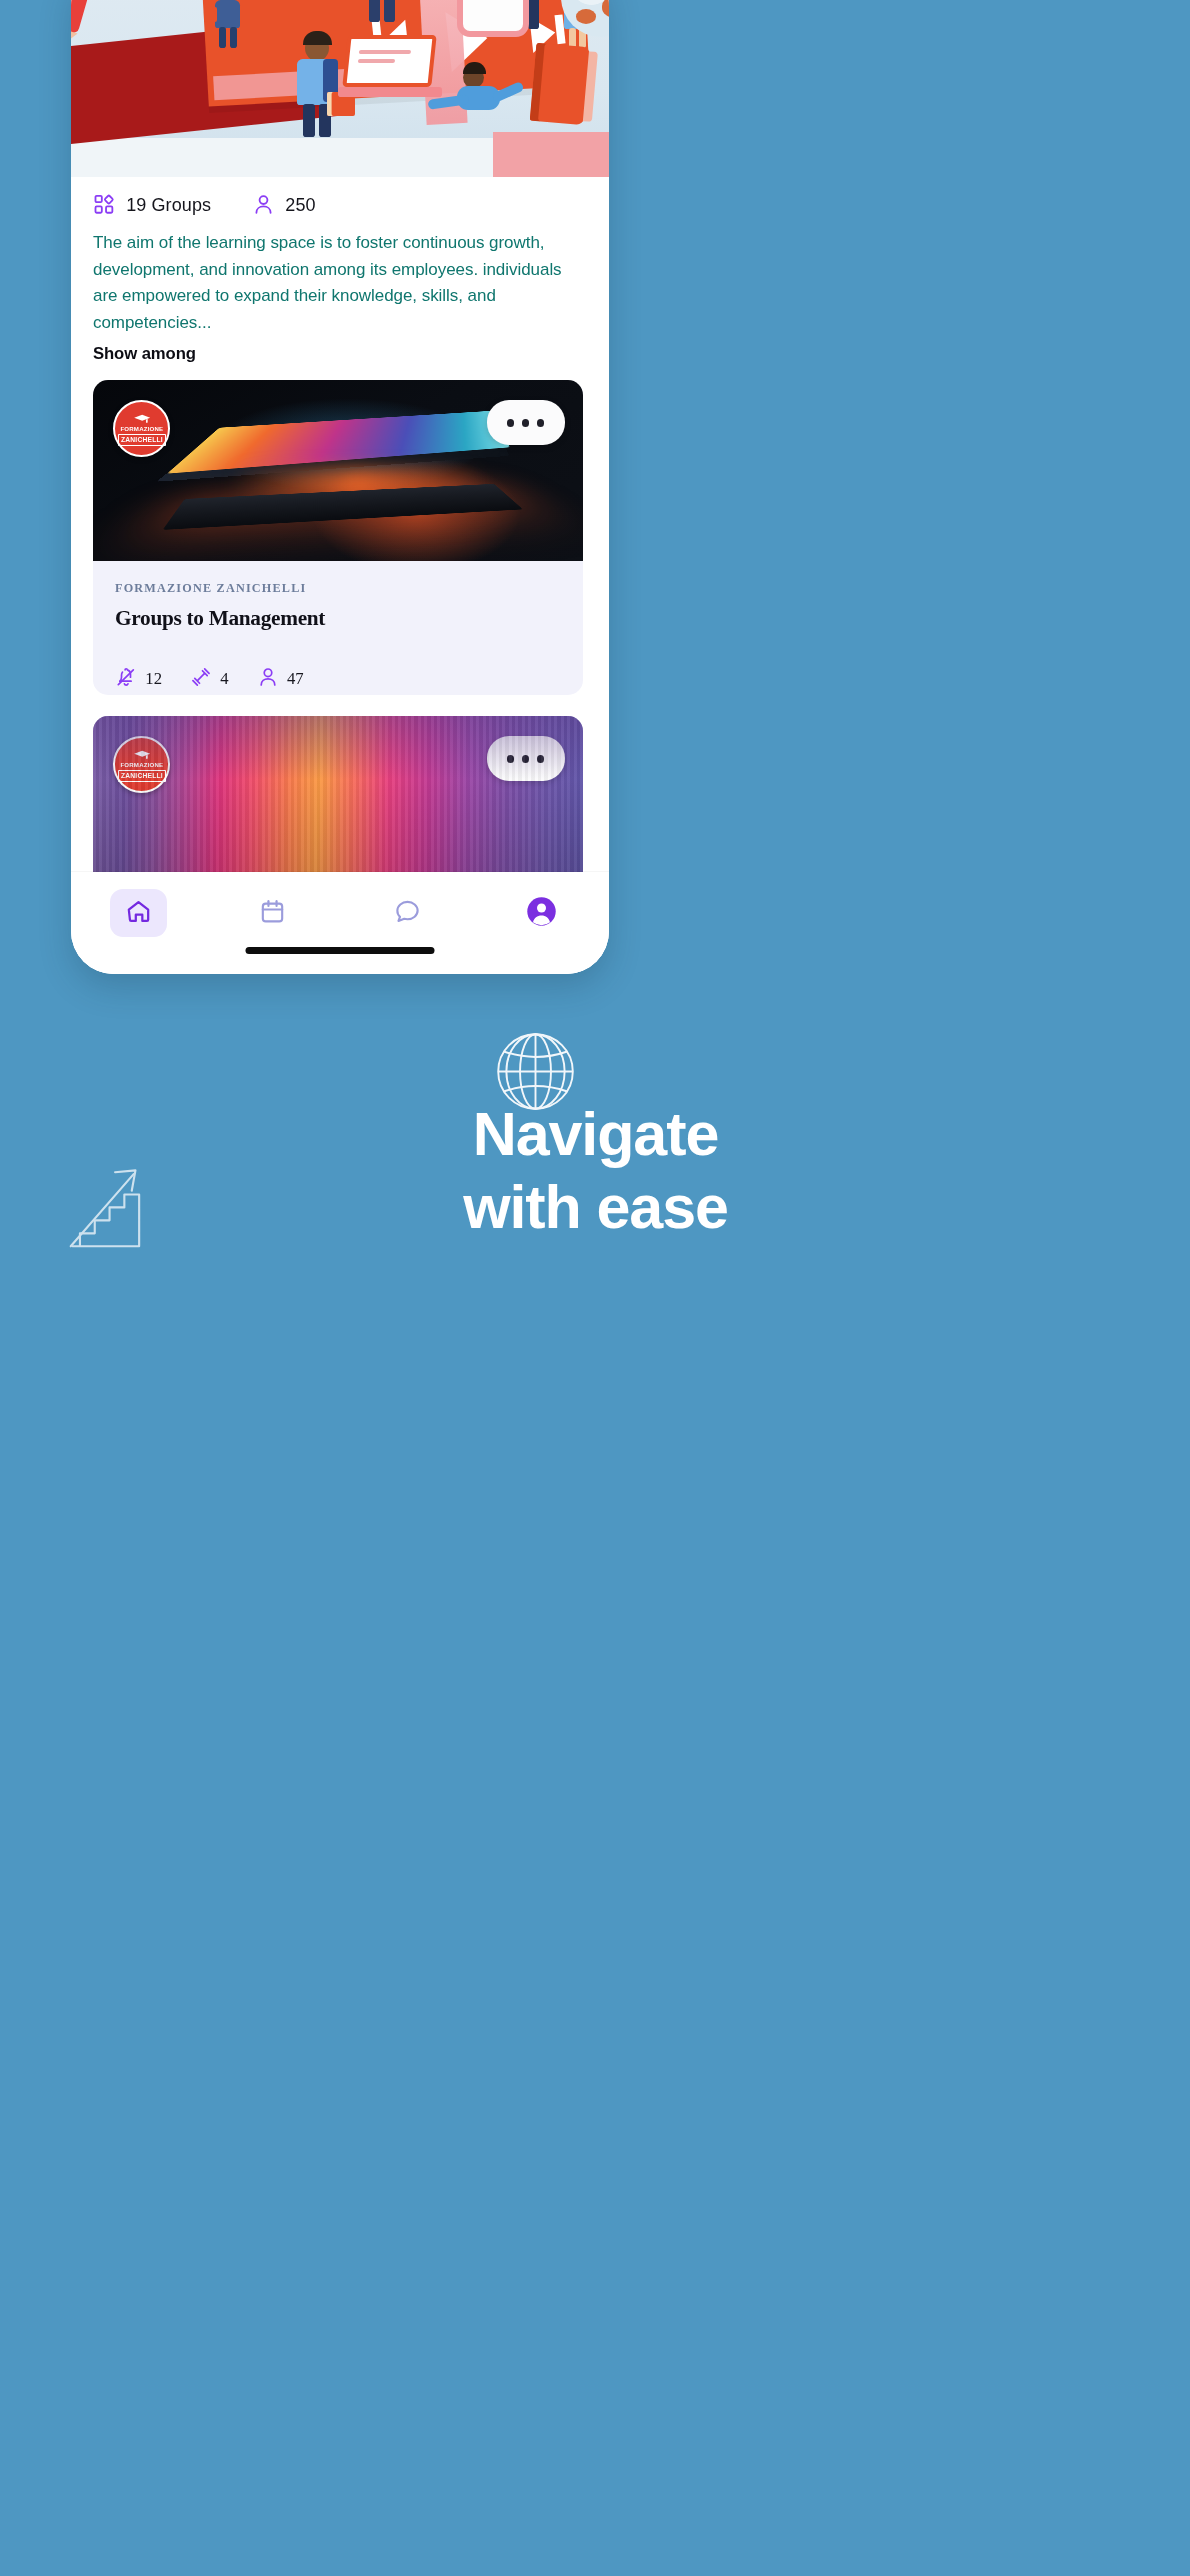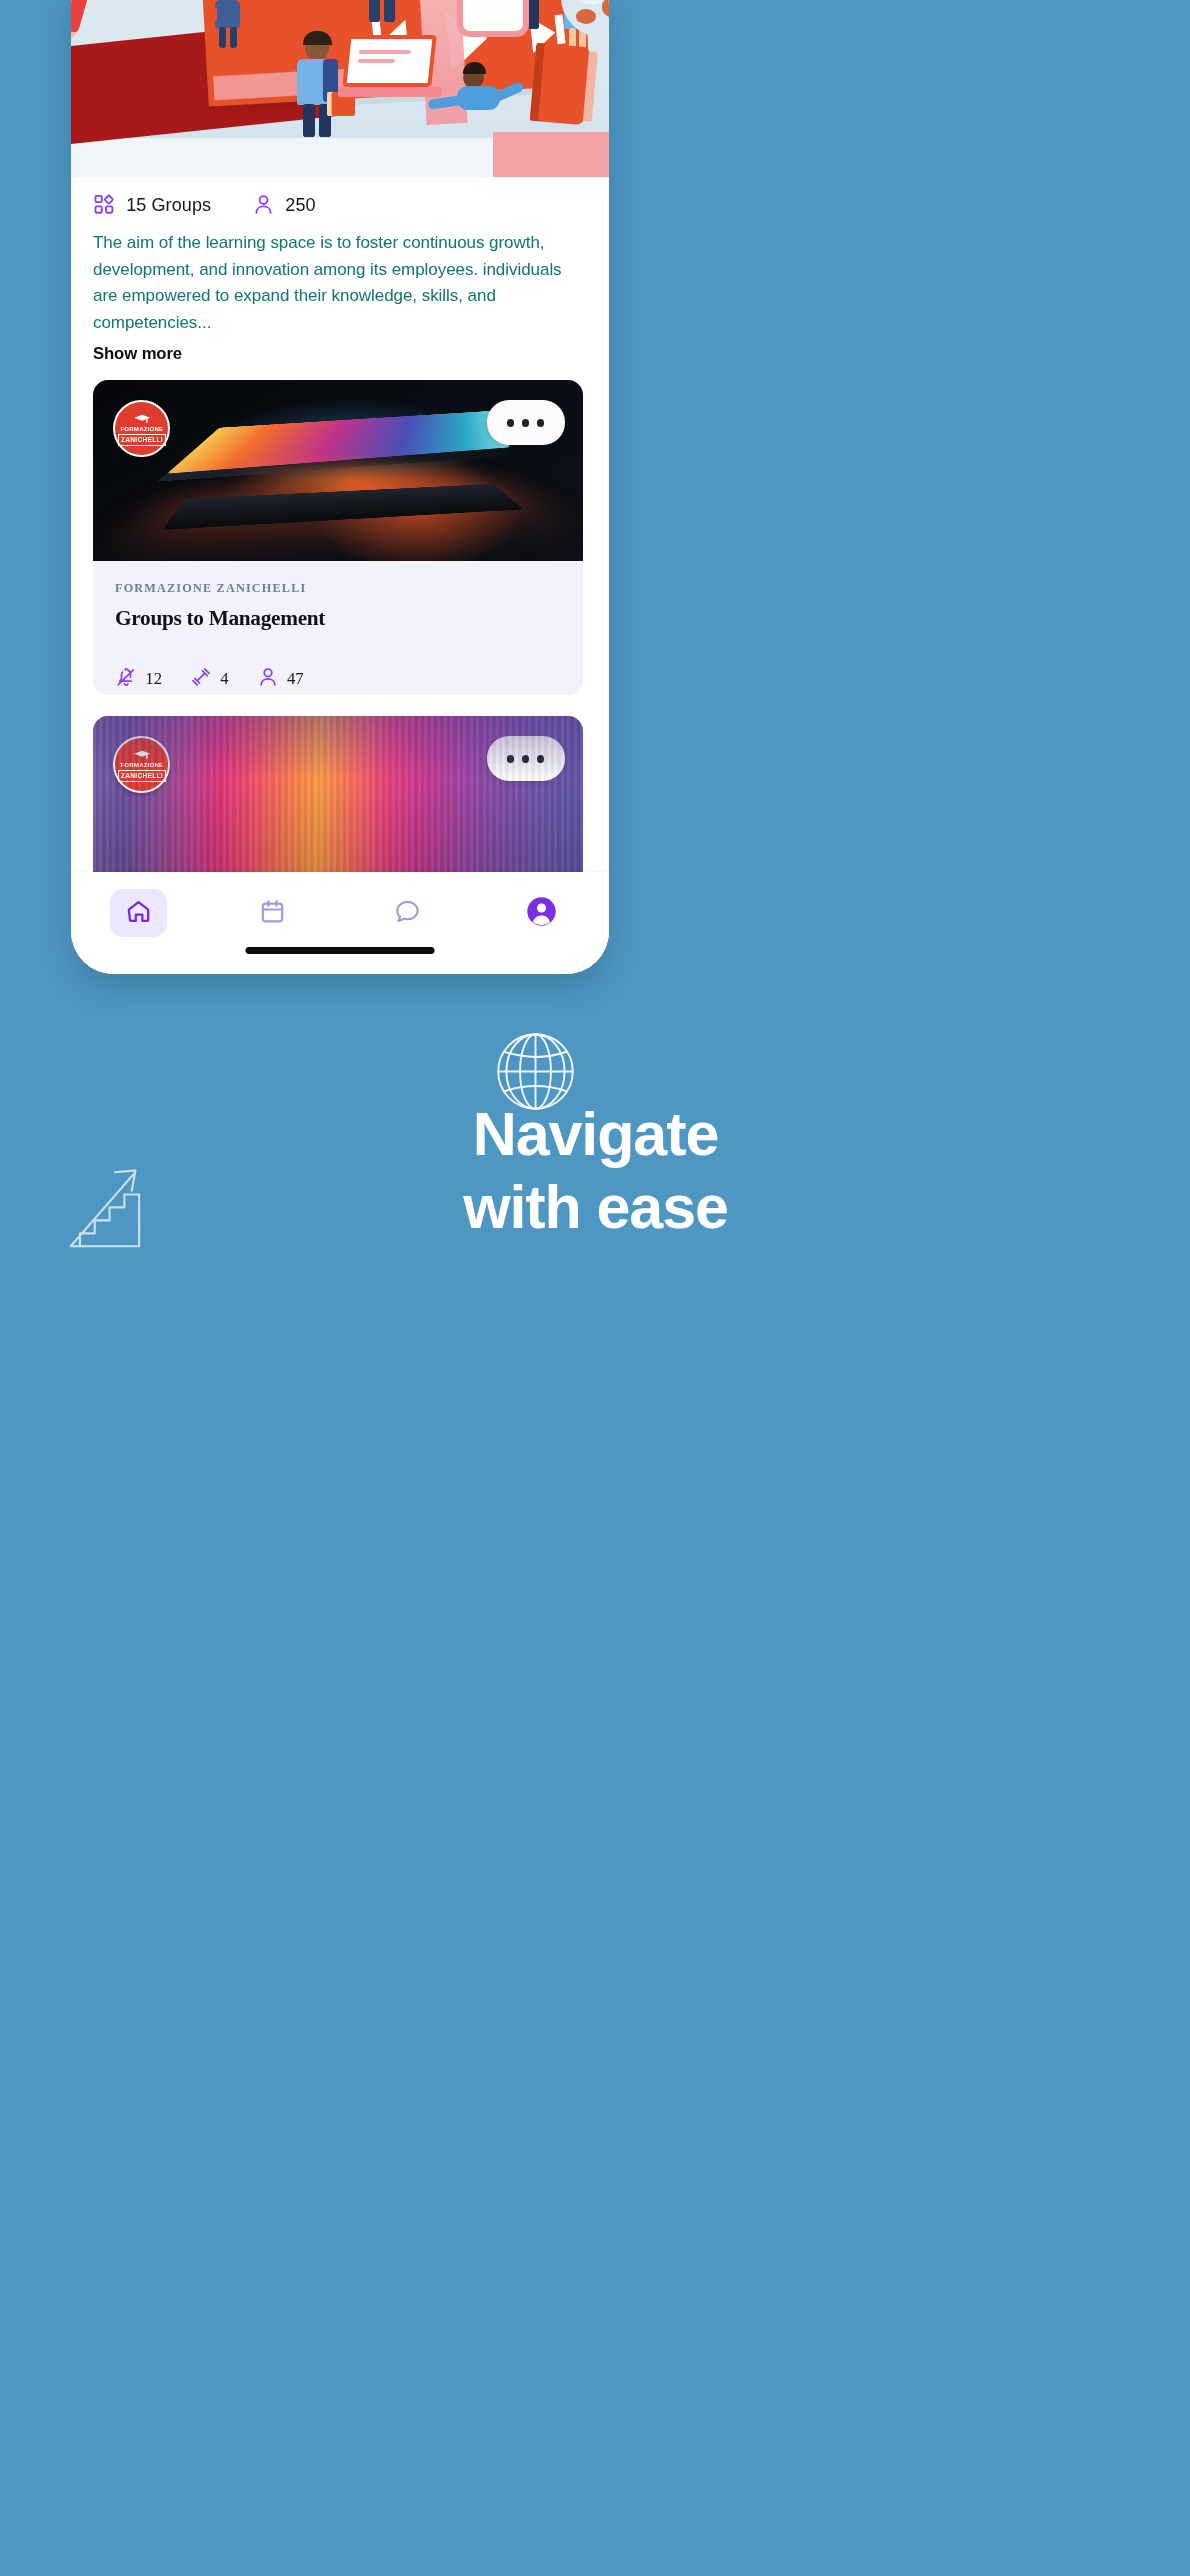--- a/index.html
+++ b/index.html
@@ -350,35 +350,35 @@
     <div class="stats">
       <div class="stat">
         <span>
           <svg width="23" height="23" viewBox="0 0 24 24" fill="none" stroke="#8B3DF5" stroke-width="1.9">
             <rect x="2.6" y="3" width="6.6" height="6.6" rx="1.3"></rect>
             <rect x="2.6" y="14" width="6.6" height="6.6" rx="1.3"></rect>
             <rect x="13.6" y="14" width="6.6" height="6.6" rx="1.3"></rect>
             <rect x="13.3" y="3.6" width="6.4" height="6.4" rx="1.2" transform="rotate(45 16.5 6.8)"></rect>
           </svg>
         </span>
-        <span class="v">15 Groups</span>
+        <span class="v">19 Groups</span>
       </div>
       <div class="stat">
         <span>
           <svg width="23" height="23" viewBox="0 0 24 24" fill="none" stroke="#8B3DF5" stroke-width="1.9" stroke-linecap="round">
             <circle cx="12" cy="7.4" r="4.1"></circle>
             <path d="M4.6 20.6c0-4.1 3.3-6.6 7.4-6.6s7.4 2.5 7.4 6.6"></path>
           </svg>
         </span>
         <span class="v">250</span>
       </div>
     </div>
 
     <div class="desc">The aim of the learning space is to foster continuous growth, development, and innovation among its employees. individuals are empowered to expand their knowledge, skills, and competencies...</div>
-    <div class="showmore">Show more</div>
+    <div class="showmore">Show among</div>
 
     <div class="card card1">
       <div class="card-img img-laptop">
         <div class="lap-lid-back"></div>
         <div class="lap-lid"></div>
         <div class="lap-glow"></div>
         <div class="lap-base"></div>
 
         <div class="badge">
           <svg class="cap" viewBox="0 0 24 14">

